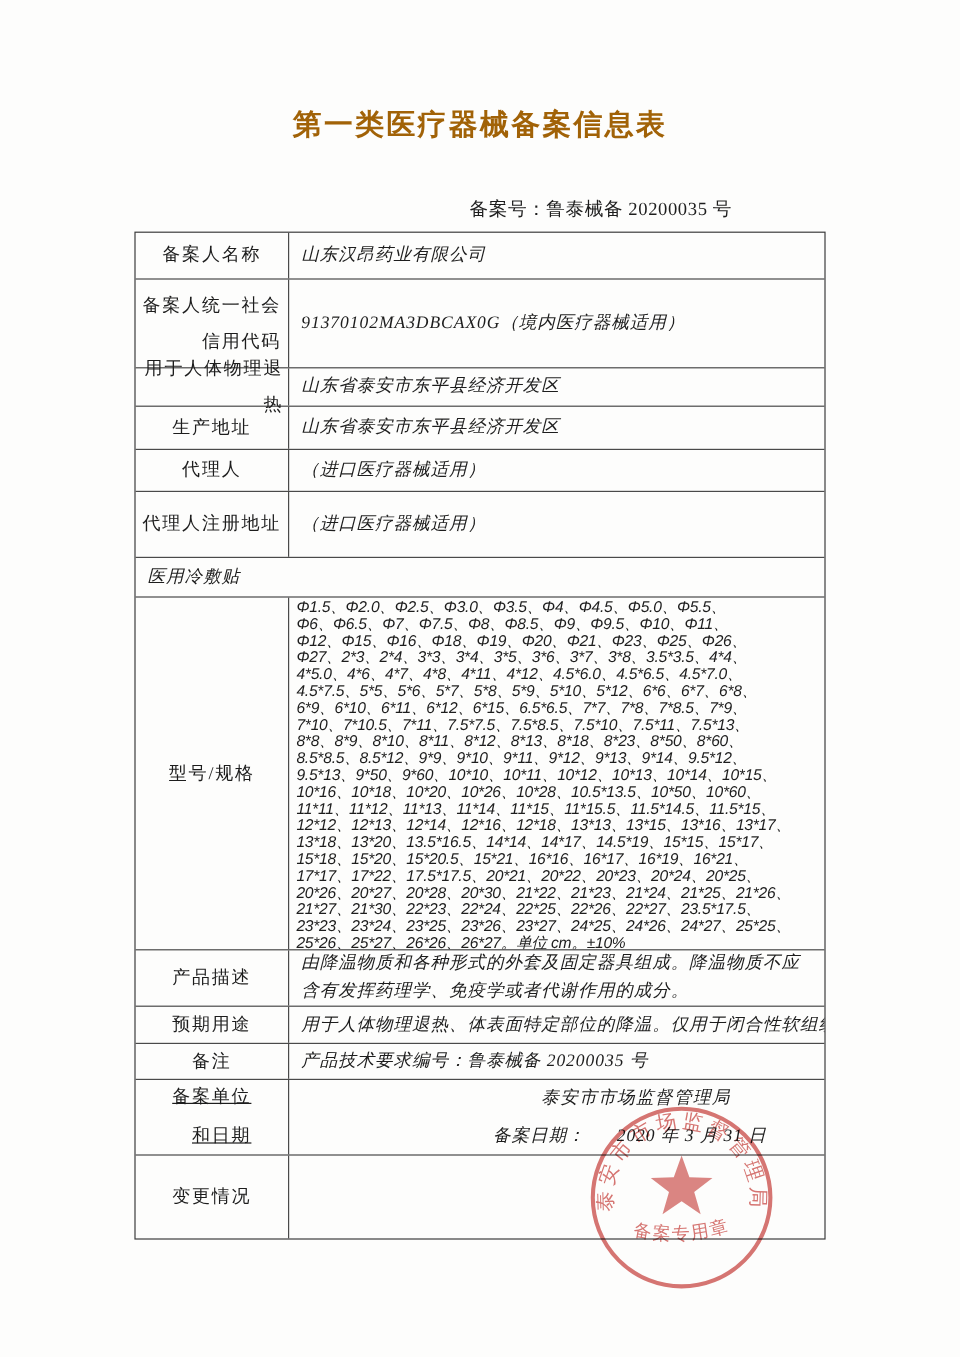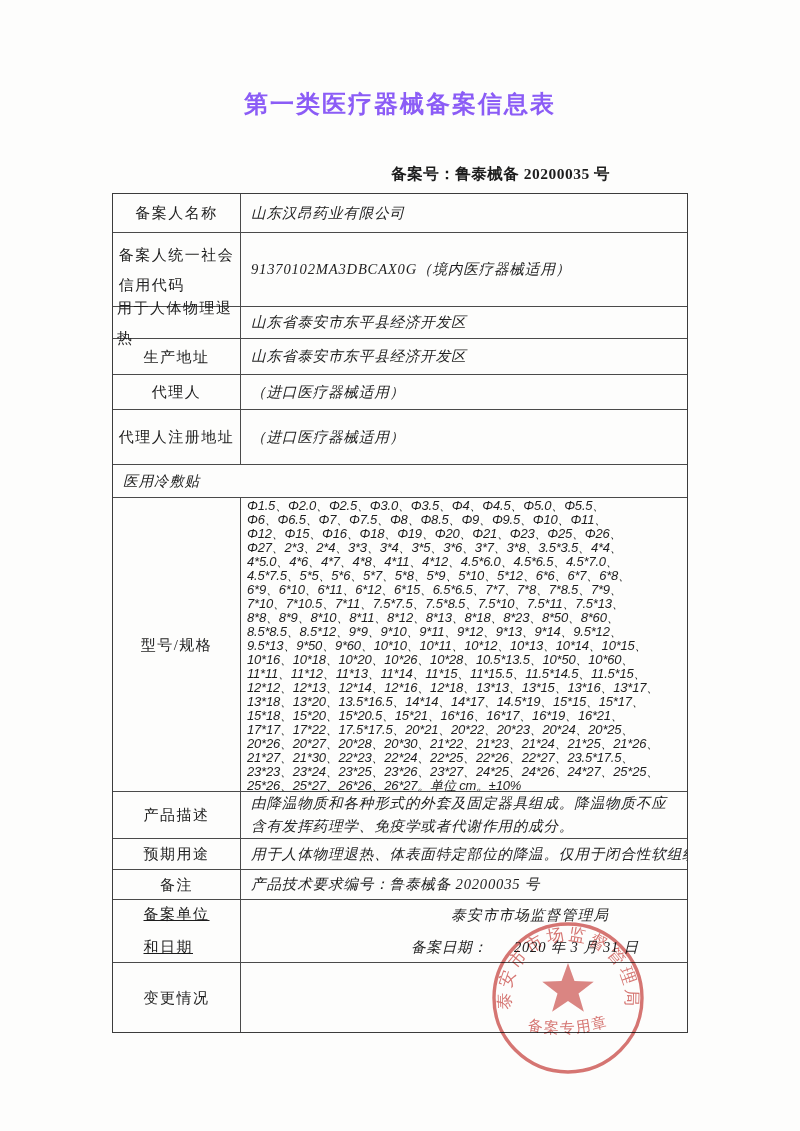--- a/index.html
+++ b/index.html
@@ -13,29 +13,28 @@
   }
   .page{position:relative;width:800px;height:1131px;}
 
   .doc-title{
     margin:88px 0 0 0;
     text-align:center;
     font-family:"Liberation Sans", sans-serif;
     font-weight:bold;
     font-size:24px;
     letter-spacing:2px;
-    color:#8b5cf6;
+    color:#a16207;
   }
   .record-no{
     margin:44px 112px 8px 112px;
     text-align:right;
     padding-right:78px;
     font-size:15.5px;
     letter-spacing:0.5px;
-    font-weight:bold;
   }
 
   .doc-table{
     position:relative;
     margin-left:112px;
     width:576px;
     border:1.6px solid #3c3c3c;
     box-sizing:border-box;
     background:transparent;
   }
@@ -45,21 +44,21 @@
   }
   .row + .row{border-top:1px solid #4a4a4a;}
   .cell-label{
     width:128px;
     min-width:128px;
     box-sizing:border-box;
     border-right:1px solid #4a4a4a;
     display:flex;
     align-items:center;
     justify-content:center;
-    text-align:left;
+    text-align:right;
     font-size:15px;
     letter-spacing:1.5px;
     line-height:2.0;
     white-space:pre-line;
     padding:0 4px;
   }
   .cell-label.wide-gap{line-height:2.2;text-decoration:underline;}
   .cell-value{
     flex:1;
     box-sizing:border-box;

